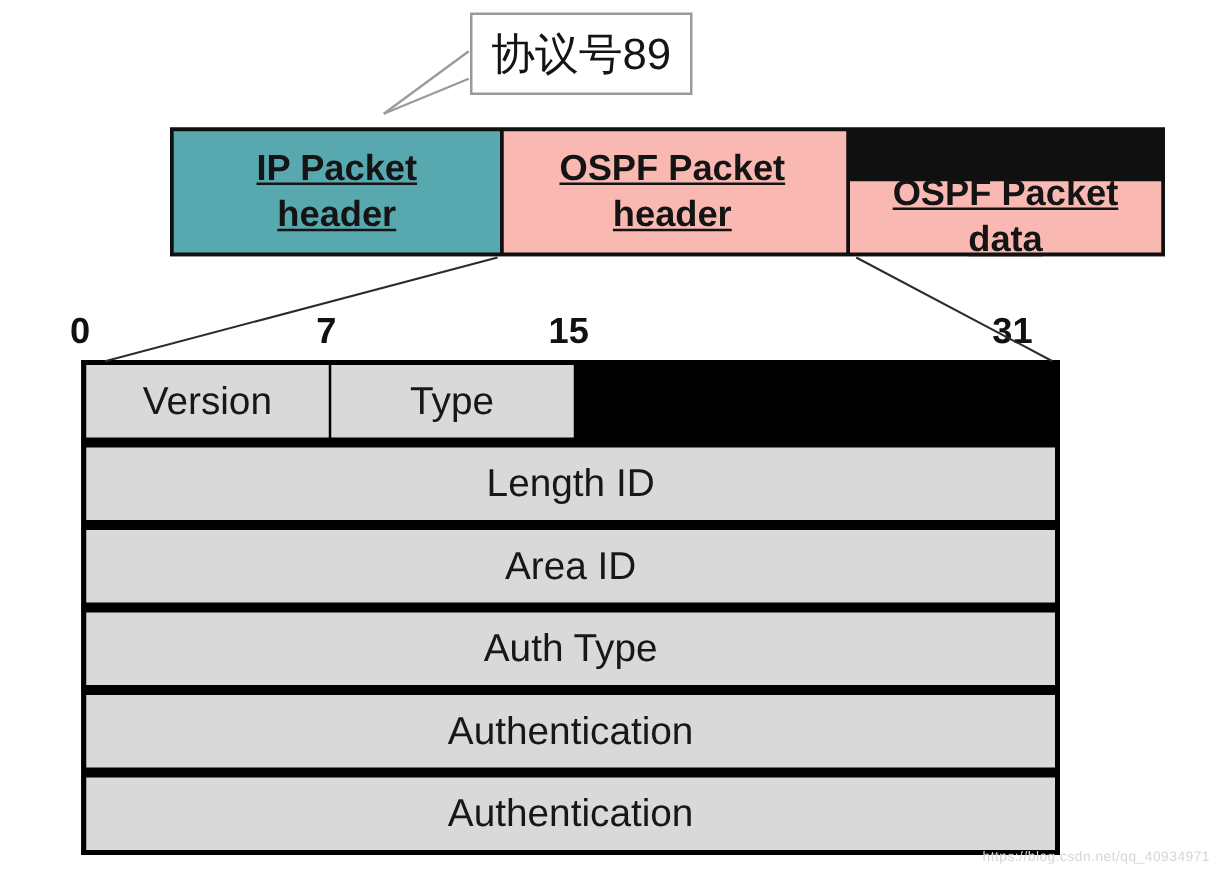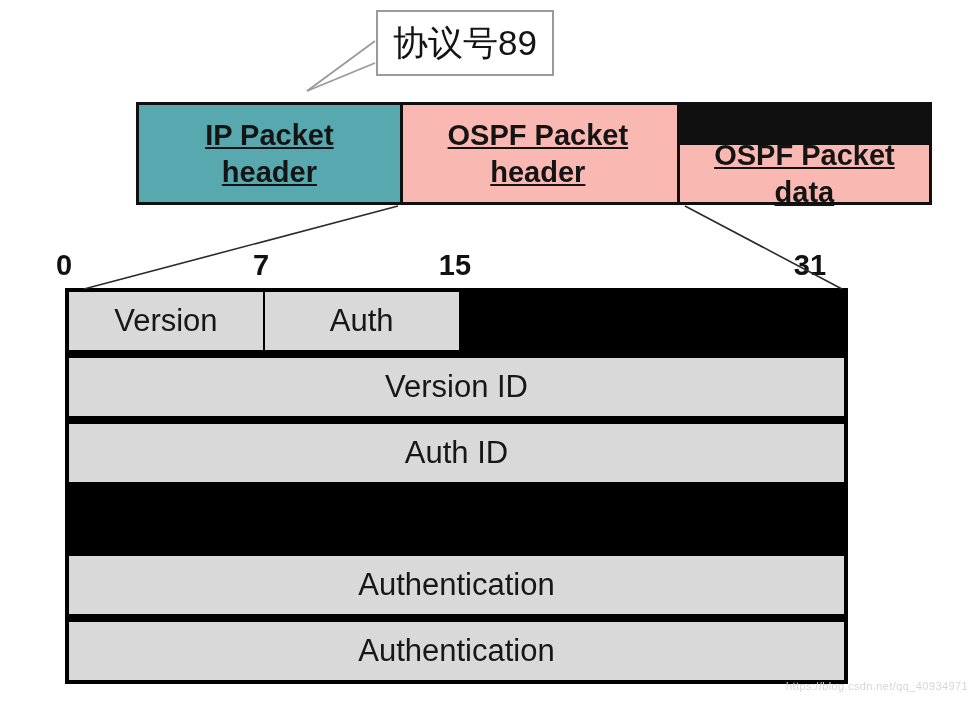--- a/index.html
+++ b/index.html
@@ -140,29 +140,30 @@
   </div>
 
   <div class="bitnum b0">0</div>
   <div class="bitnum b7">7</div>
   <div class="bitnum b15">15</div>
   <div class="bitnum b31">31</div>
 
   <div class="ftable">
     <div class="frow">
       <div class="fcell w-version">Version</div>
-      <div class="fcell w-type">Auth</div>
+      <div class="fcell w-type">Type</div>
     </div>
     <div class="frow">
-      <div class="fcell">Version ID</div>
+      <div class="fcell">Length ID</div>
     </div>
     <div class="frow">
-      <div class="fcell">Auth ID</div>
+      <div class="fcell">Area ID</div>
     </div>
     <div class="frow">
+      <div class="fcell">Auth Type</div>
     </div>
     <div class="frow">
       <div class="fcell">Authentication</div>
     </div>
     <div class="frow">
       <div class="fcell">Authentication</div>
     </div>
   </div>
 
   <div class="watermark">https://blog.csdn.net/qq_40934971</div>

